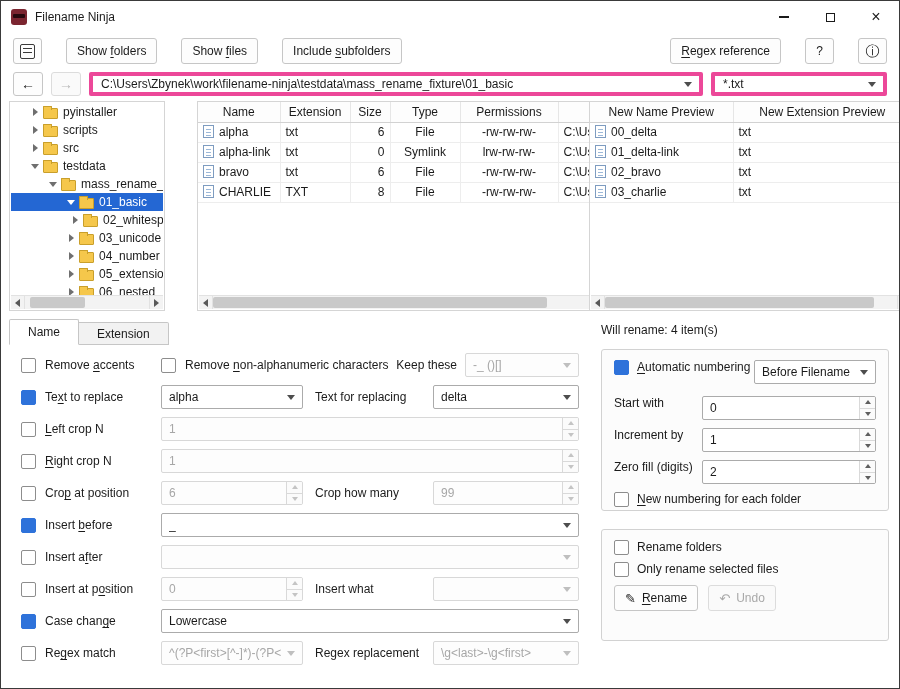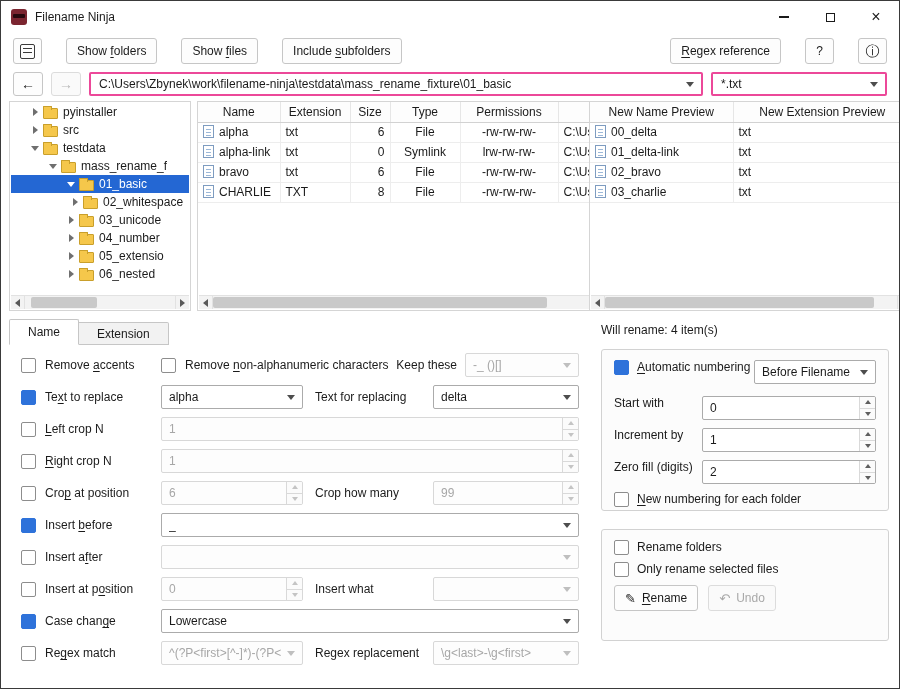--- a/index.html
+++ b/index.html
@@ -32,32 +32,32 @@
   .menu-glyph { width:15px; height:15px; border:1.5px solid #3a3a3a; border-radius:2px; position:relative; }
   .menu-glyph::before { content:""; position:absolute; left:2px; right:2px; top:3px; height:8px;
     background:repeating-linear-gradient(#3a3a3a 0 1.5px, transparent 1.5px 4px); }
   .flex-spacer { flex:1; }
   .info-glyph { font-size:14px; line-height:1; }
 
   
   .navbar { position:absolute; top:70px; left:0; right:0; height:26px; display:flex; align-items:center; padding:0 12px; gap:8px; }
   .nav-btn { width:30px; height:24px; padding:0; font-size:14px; }
   .nav-btn.disabled { color:#b8b8b8; }
-  .combo-box { position:relative; height:24px; border:2px solid #ec4899; border-radius:2px; background:#fff;
+  .combo-box { position:relative; height:24px; border:4px solid #ec4899; border-radius:2px; background:#fff;
                display:flex; align-items:center; padding:0 22px 0 8px; overflow:hidden; }
   .combo-box .val { flex:1; overflow:hidden; white-space:nowrap; }
   .carrow { position:absolute; right:7px; top:50%; margin-top:-2px; width:0; height:0;
             border-left:4px solid transparent; border-right:4px solid transparent; border-top:5px solid #4d4d4d; }
   .path-combo { flex:1; }
   .filter-combo { width:176px; flex:none; }
 
   
   .main { position:absolute; top:100px; left:0; right:0; height:210px; }
   .pane { position:absolute; top:0; bottom:0; background:#fff; border:1px solid #d5d5d5; }
-  .tree-pane { left:8px; width:182px; }
+  .tree-pane { left:8px; width:156px; }
   .files-pane { left:196px; width:412px; }
   .preview-pane { left:588px; width:324px; }
 
   
   .tree { position:absolute; left:1px; right:1px; top:1px; bottom:15px; overflow:hidden; }
   .tree-row { height:18px; display:flex; align-items:center; white-space:nowrap; }
   .tree-row.selected { background:#2467d3; color:#fff; }
   .tw { width:12px; flex:none; display:flex; justify-content:center; }
   .tri { width:0; height:0; }
   .tri-r { border-top:4px solid transparent; border-bottom:4px solid transparent; border-left:5px solid #6f6f6f; }
@@ -213,20 +213,27 @@
             <i class="tri tri-r"></i>
           </span>
         <span class="folder-glyph"></span>
         <span class="tree-label">pyinstaller</span>
       </div>
       <div class="tree-row" style="padding-left:18px">
         <span class="tw">
             <i class="tri tri-r"></i>
           </span>
         <span class="folder-glyph"></span>
+        <span class="tree-label">scripts</span>
+      </div>
+      <div class="tree-row" style="padding-left:18px">
+        <span class="tw">
+            <i class="tri tri-r"></i>
+          </span>
+        <span class="folder-glyph"></span>
         <span class="tree-label">src</span>
       </div>
       <div class="tree-row" style="padding-left:18px">
         <span class="tw">
             <i class="tri tri-d"></i>
           </span>
         <span class="folder-glyph"></span>
         <span class="tree-label">testdata</span>
       </div>
       <div class="tree-row" style="padding-left:36px">

